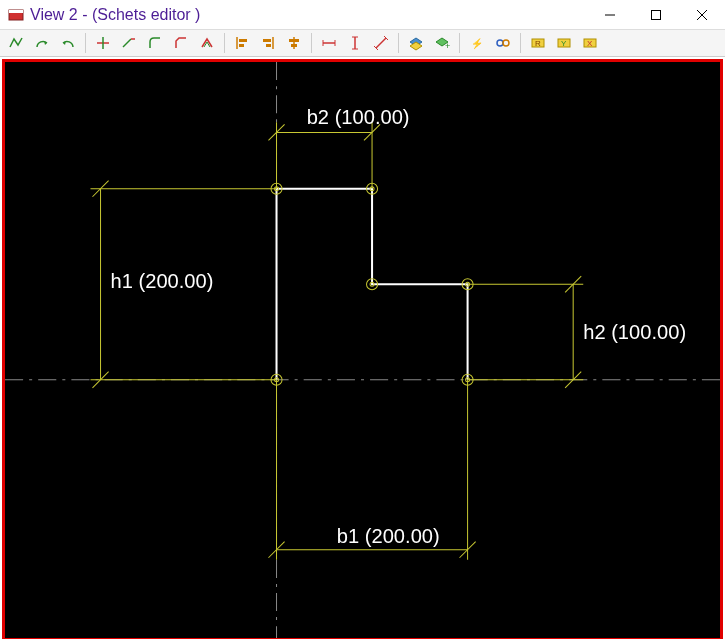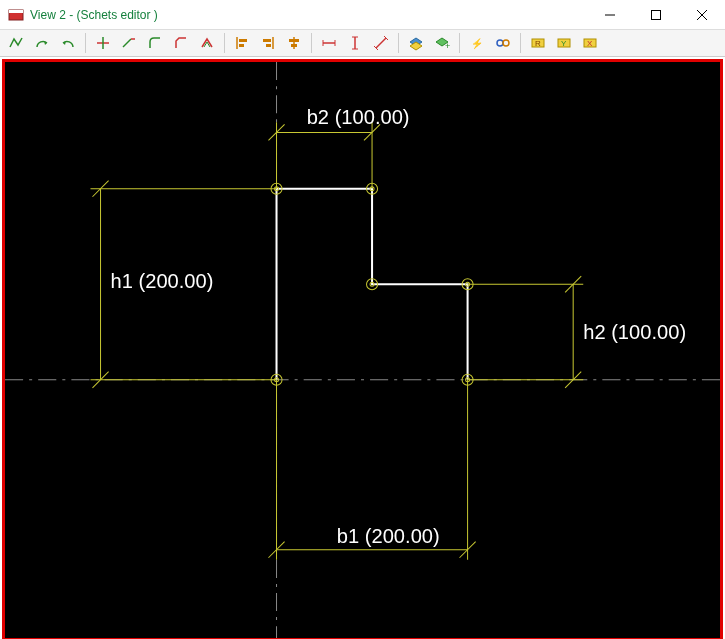--- a/index.html
+++ b/index.html
@@ -1,19 +1,19 @@
 <!DOCTYPE html>
 <html><head>
 <meta charset="utf-8">
 <style>
 * { margin: 0; padding: 0; box-sizing: border-box; }
 body { font-family: "Segoe UI", Tahoma, sans-serif; font-size: 12px; background: #fff; width: 725px; height: 639px; overflow: hidden; display: flex; flex-direction: column; }
 .titlebar { height: 30px; display: flex; align-items: center; padding: 0 0 0 8px; background: #fff; border-bottom: 1px solid #ddd; }
 .titlebar .app-icon { width: 16px; height: 16px; margin-right: 6px; }
-.titlebar .title { flex: 1; font-size: 12px; color: #15803d; }
+.titlebar .title { flex: 1; font-size: 16px; color: #4c1d95; }
 .titlebar .winbtn { width: 46px; height: 30px; display: flex; align-items: center; justify-content: center; color: #000; }
 .toolbar { height: 28px; display: flex; align-items: center; padding: 2px 4px; gap: 2px; background: #f5f5f5; border-bottom: 1px solid #ccc; }
 .toolbar .tbtn { width: 24px; height: 22px; display:flex; align-items:center; justify-content:center; border: 1px solid transparent; }
 .toolbar .sep { width: 1px; height: 20px; background: #ccc; margin: 0 3px; }
 .canvas-wrap { flex: 1; background: #000; position: relative; border: 3px solid #e00000; margin: 2px; }
 svg.canvas { width: 100%; height: 100%; display: block; }
 .dim-label { fill: #fff; font-family: Arial, sans-serif; font-size: 20px; }
 </style>
 </head>
 <body>

